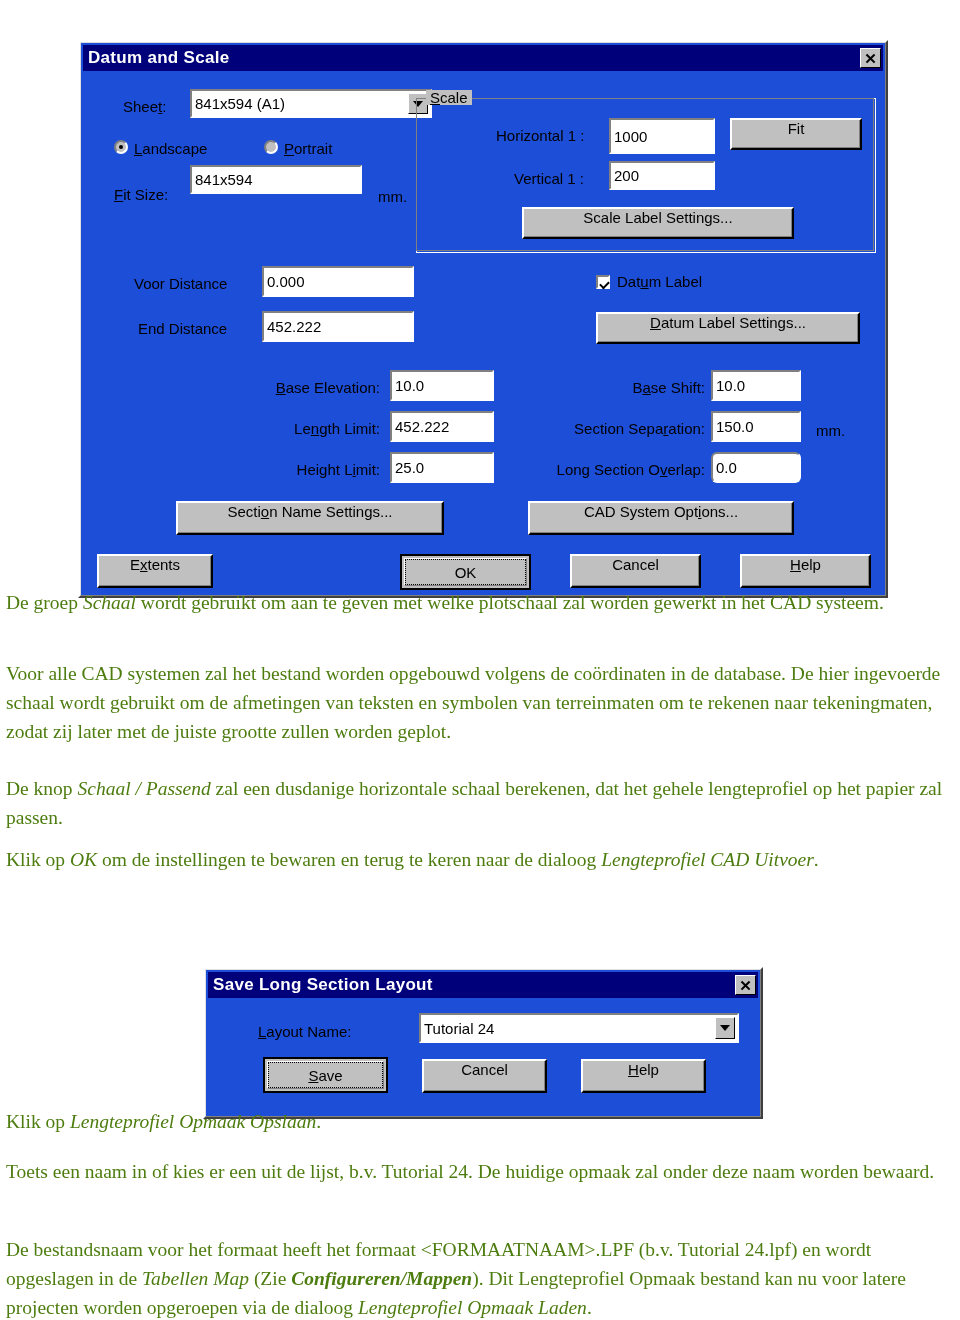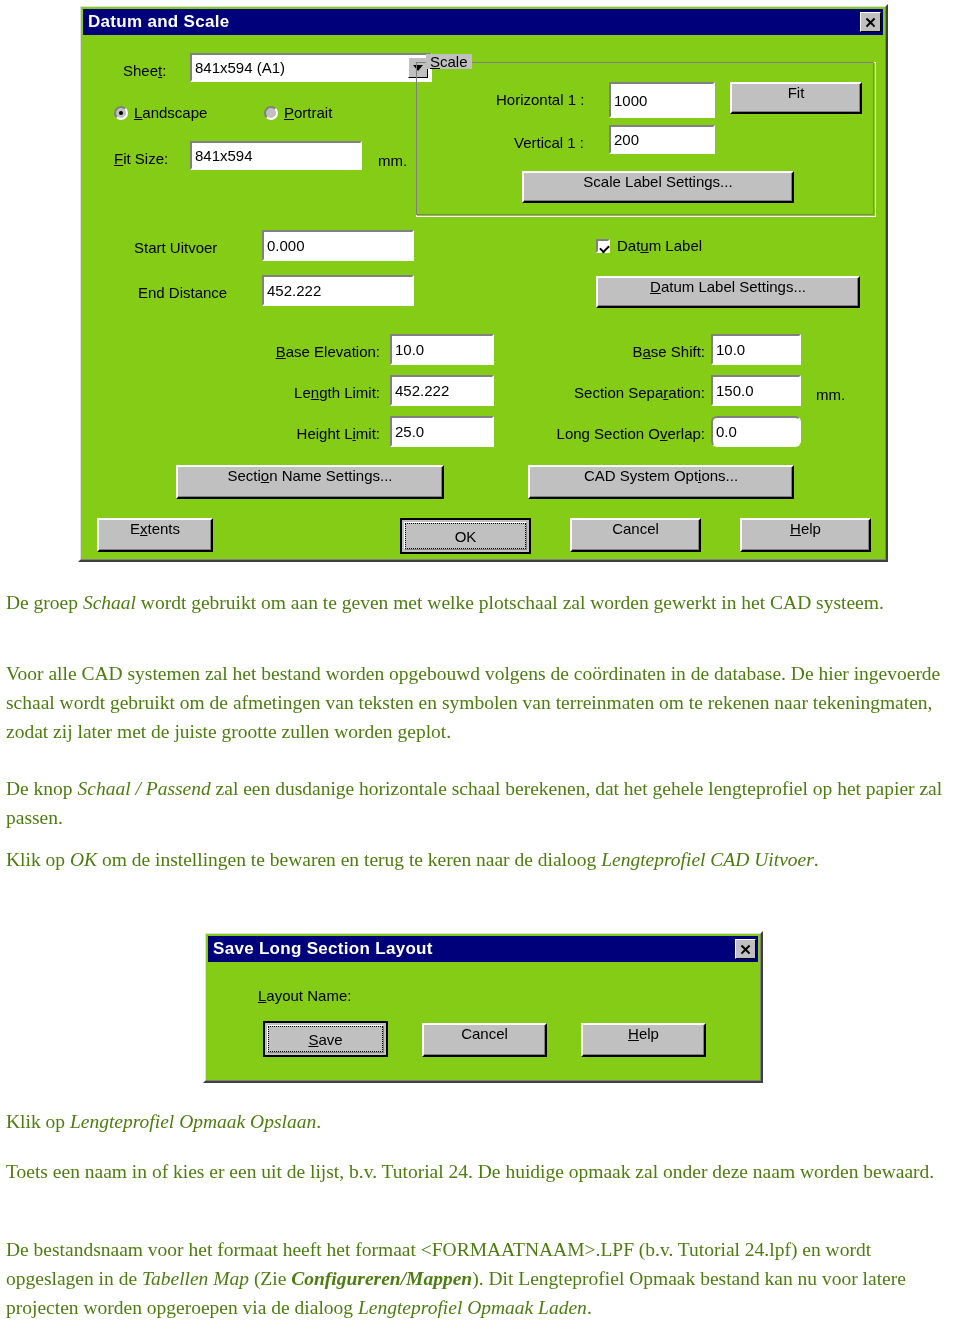--- a/index.html
+++ b/index.html
@@ -3,27 +3,28 @@
 <meta charset="utf-8">
 <style>
   html,body{margin:0;padding:0;background:#ffffff;}
   body{
     width:960px;height:1320px;position:relative;overflow:hidden;
     font-family:"Liberation Serif",serif;color:#000;
   }
 
   
   .win{
-    position:absolute;background:#84cc16;
+    position:absolute;background:#1d4ed8;
     border-top:2px solid #ffffff;
     border-left:2px solid #ffffff;
     border-right:2px solid #404040;
     border-bottom:2px solid #404040;
     box-sizing:border-box;
     font-family:"Liberation Sans",sans-serif;
+    margin-top:36px;
   }
   .win-inner{
     position:absolute;inset:0;
     border-top:1px solid #dfdfdf;border-left:1px solid #dfdfdf;
     border-right:1px solid #808080;border-bottom:1px solid #808080;
     box-sizing:border-box;
   }
   .titlebar{
     position:absolute;left:3px;right:3px;top:3px;height:26px;
     background:#00007b;display:flex;align-items:center;
@@ -119,21 +120,21 @@
     position:absolute;inset:-1px 1px 1px -1px;
     border:1px solid #808080;pointer-events:none;
   }
   .group>.gtitle{
     position:absolute;top:-9px;left:9px;background:#c0c0c0;
     padding:0 4px;font-family:"Liberation Sans",sans-serif;font-size:15px;
     color:#000;line-height:1;
   }
   .group>.gtitle u{text-decoration:underline;}
 
-  .radio{position:absolute;display:flex;align-items:center;}
+  .radio{position:absolute;display:flex;}
   .radio .dot{
     width:14px;height:14px;border-radius:50%;
     background:#c0c0c0;box-sizing:border-box;
     border-top:2px solid #808080;border-left:2px solid #808080;
     border-right:2px solid #ffffff;border-bottom:2px solid #ffffff;
     position:relative;margin-right:6px;
   }
   .radio.on .dot:after{
     content:"";position:absolute;left:3px;top:3px;width:4px;height:4px;
     border-radius:50%;background:#000;
@@ -194,21 +195,21 @@
     <span class="t"><u>L</u>andscape</span>
   </div>
   <div class="radio" style="left:184px;top:98px;">
     <span class="dot"></span>
     <span class="t"><u>P</u>ortrait</span>
   </div>
 
   <div class="lbl" style="left:34px;top:145px;">
     <u>F</u>it Size:
   </div>
-  <div class="field" style="left:110px;top:135px;width:172px;height:29px;">841x594</div>
+  <div class="field" style="left:110px;top:123px;width:172px;height:29px;">841x594</div>
   <div class="lbl" style="left:298px;top:147px;">mm.</div>
 
   <div class="group" style="left:336px;top:56px;width:460px;height:155px;">
     <div class="gin"></div>
     <div class="gtitle"><u>S</u>cale</div>
   </div>
   <div class="lbl" style="left:416px;top:86px;">
     Horizontal 1 :
   </div>
   <div class="field" style="left:529px;top:76px;width:106px;height:36px;">1000</div>
@@ -220,21 +221,21 @@
   <div class="lbl" style="left:434px;top:129px;">
     Vertical 1 :
   </div>
   <div class="field" style="left:529px;top:119px;width:106px;height:29px;">200</div>
 
   <div class="btn" style="left:442px;top:165px;width:272px;height:32px;">
     <span class="inner"></span>
     <span>Scale Label Settings...</span>
   </div>
 
-  <div class="lbl" style="left:54px;top:234px;">Start Uitvoer</div>
+  <div class="lbl" style="left:54px;top:234px;">Voor Distance</div>
   <div class="field" style="left:182px;top:224px;width:152px;height:31px;">0.000</div>
 
   <div class="lbl" style="left:58px;top:279px;">End Distance</div>
   <div class="field" style="left:182px;top:269px;width:152px;height:31px;">452.222</div>
 
   <div class="check on" style="left:516px;top:231px;">
     <span class="box"></span>
     <span class="t">Dat<u>u</u>m Label</span>
   </div>
   <div class="btn" style="left:516px;top:270px;width:264px;height:32px;">
@@ -313,20 +314,26 @@
   <div class="titlebar" style="height:26px;">
     <div class="ttl">Save Long Section Layout</div>
     <div class="closebtn">
       <span>✕</span>
     </div>
   </div>
 
   <div class="lbl" style="left:53px;top:55px;">
     <u>L</u>ayout Name:
   </div>
+  <div class="combo" style="left:214px;top:44px;width:320px;height:30px;">
+    <div class="val">Tutorial 24</div>
+    <div class="arrow">
+        <i></i>
+      </div>
+  </div>
 
   <div class="btn default" style="left:58px;top:88px;width:125px;height:36px;">
     <span class="face"></span>
     <span class="focus">
       <span><u>S</u>ave</span>
     </span>
   </div>
   <div class="btn" style="left:217px;top:90px;width:125px;height:34px;">
     <span class="inner"></span>
     <span>Cancel</span>

